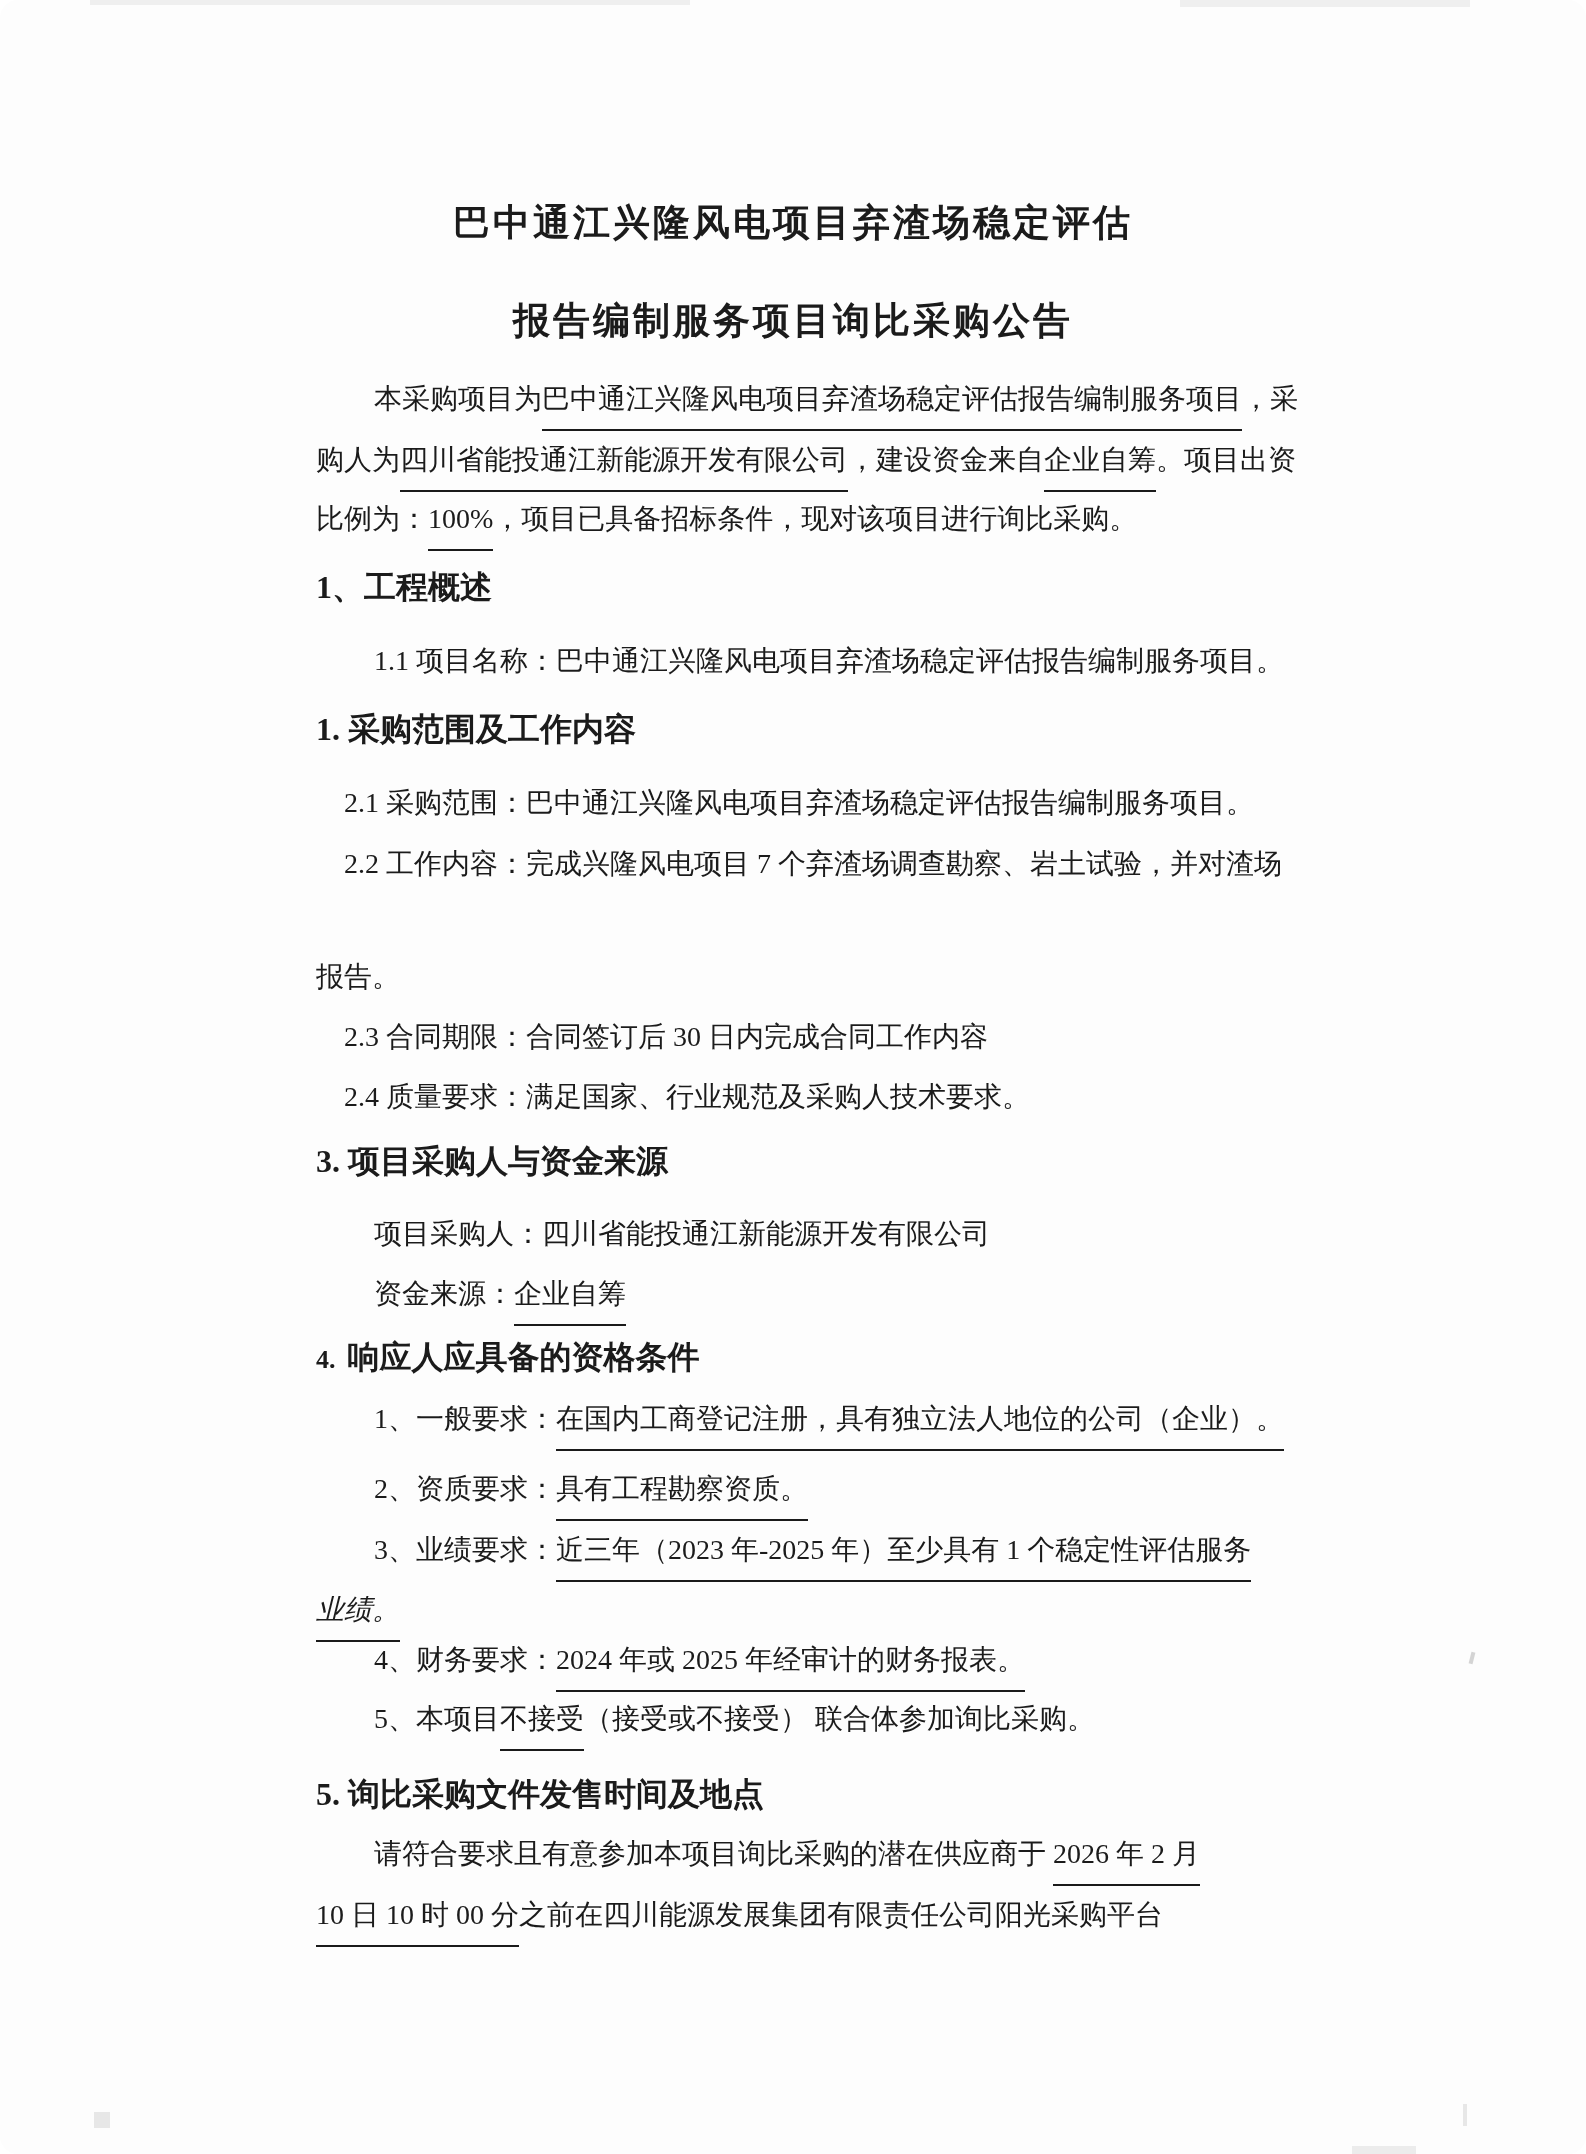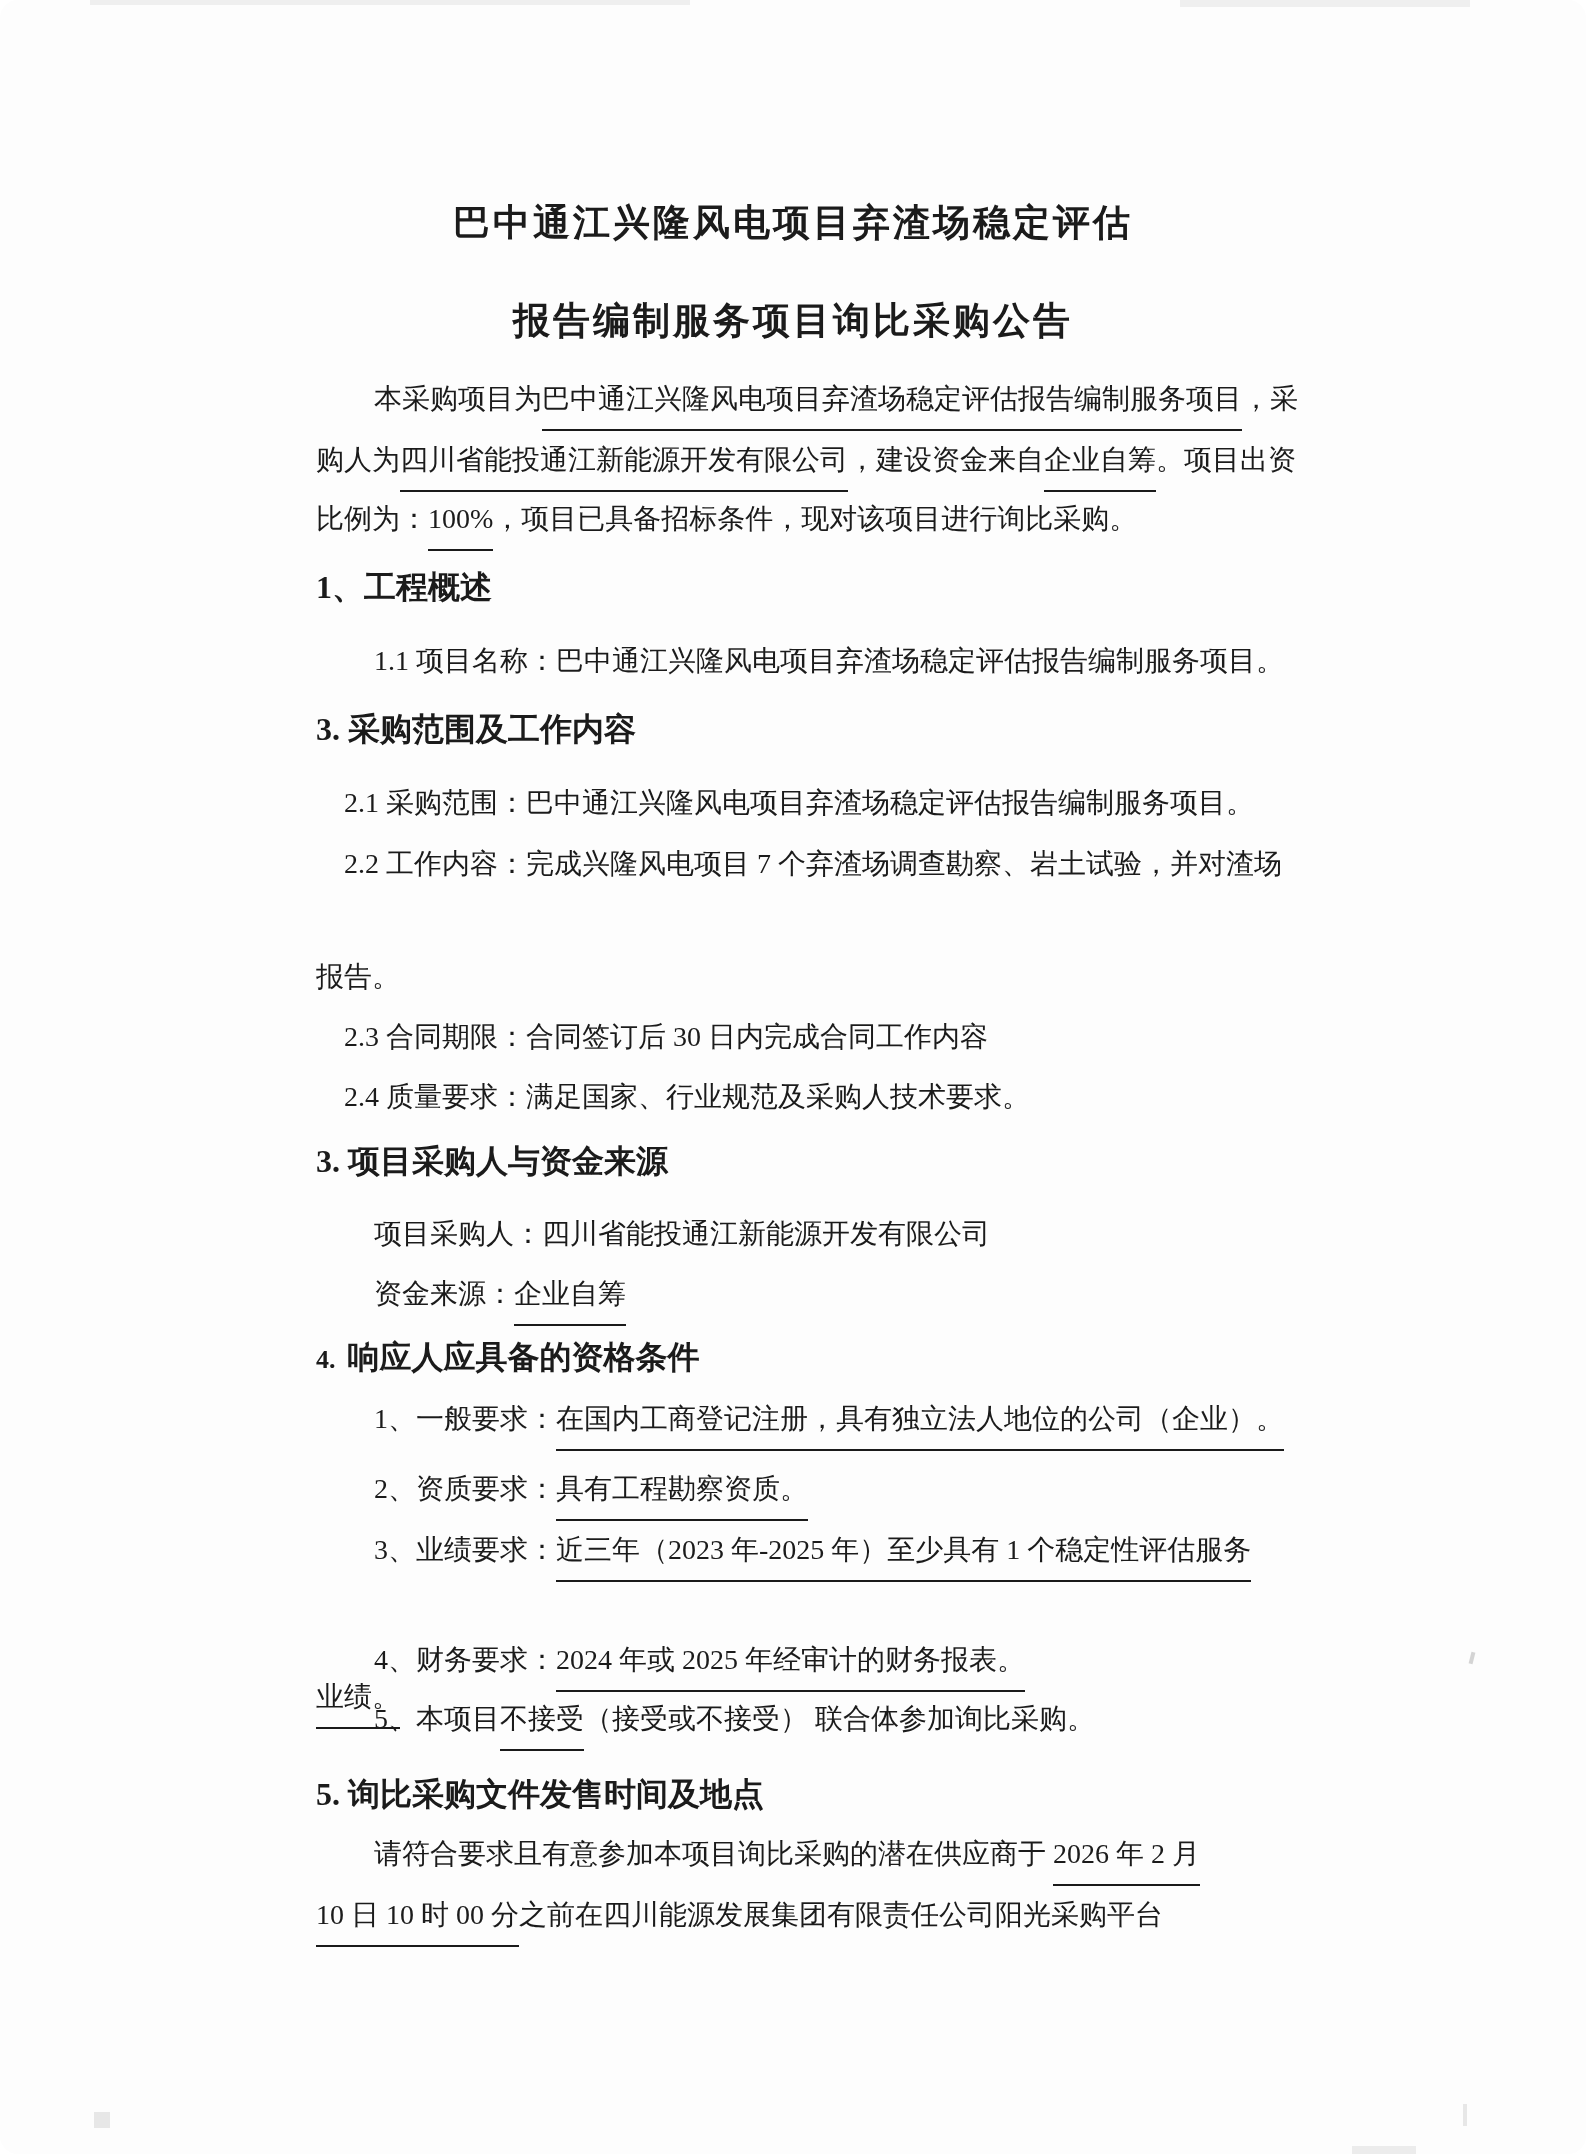--- a/index.html
+++ b/index.html
@@ -64,36 +64,36 @@
   <div class="doc-title" style="top:198px;">巴中通江兴隆风电项目弃渣场稳定评估</div>
   <div class="doc-title" style="top:296px;">报告编制服务项目询比采购公告</div>
 
   <div class="line ind2" style="top:380px;"><span>本采购项目为</span><span class="u">巴中通江兴隆风电项目弃渣场稳定评估报告编制服务项目</span><span>，采</span></div>
   <div class="line ml" style="top:441px;"><span>购人为</span><span class="u">四川省能投通江新能源开发有限公司</span><span>，建设资金来自</span><span class="u">企业自筹</span><span>。项目出资</span></div>
   <div class="line ml" style="top:500px;"><span>比例为：</span><span class="u">100%</span><span>，项目已具备招标条件，现对该项目进行询比采购。</span></div>
 
   <div class="heading ml" style="top:566px;">1、工程概述</div>
   <div class="line ind2" style="top:642px;">1.1 项目名称：巴中通江兴隆风电项目弃渣场稳定评估报告编制服务项目。</div>
 
-  <div class="heading ml" style="top:708px;">3. 采购范围及工作内容</div>
+  <div class="heading ml" style="top:708px;">1. 采购范围及工作内容</div>
   <div class="line ind1" style="top:784px;">2.1 采购范围：巴中通江兴隆风电项目弃渣场稳定评估报告编制服务项目。</div>
   <div class="line ind1" style="top:845px;">2.2 工作内容：完成兴隆风电项目 7 个弃渣场调查勘察、岩土试验，并对渣场</div>
   <div class="line ml" style="top:958px;">报告。</div>
   <div class="line ind1" style="top:1018px;">2.3 合同期限：合同签订后 30 日内完成合同工作内容</div>
   <div class="line ind1" style="top:1078px;">2.4 质量要求：满足国家、行业规范及采购人技术要求。</div>
 
   <div class="heading ml" style="top:1140px;">3. 项目采购人与资金来源</div>
   <div class="line ind2" style="top:1215px;">项目采购人：四川省能投通江新能源开发有限公司</div>
   <div class="line ind2" style="top:1275px;"><span>资金来源：</span><span class="u">企业自筹</span></div>
 
   <div class="heading ml" style="top:1336px;"><span class="h4num">4.</span><span>响应人应具备的资格条件</span></div>
   <div class="line ind2" style="top:1400px;"><span>1、一般要求：</span><span class="u">在国内工商登记注册，具有独立法人地位的公司（企业）。</span></div>
   <div class="line ind2" style="top:1470px;"><span>2、资质要求：</span><span class="u">具有工程勘察资质。</span></div>
   <div class="line ind2" style="top:1531px;"><span>3、业绩要求：</span><span class="u">近三年（2023 年-2025 年）至少具有 1 个稳定性评估服务</span></div>
-  <div class="line ml" style="top:1678px;"><span class="u">业绩。</span></div>
+  <div class="line ml" style="top:1591px;font-style:italic;"><span class="u">业绩。</span></div>
   <div class="line ind2" style="top:1641px;"><span>4、财务要求：</span><span class="u">2024 年或 2025 年经审计的财务报表。</span></div>
   <div class="line ind2" style="top:1700px;"><span>5、本项目</span><span class="u">不接受</span><span>（接受或不接受） 联合体参加询比采购。</span></div>
 
   <div class="heading ml" style="top:1773px;">5. 询比采购文件发售时间及地点</div>
   <div class="line ind2" style="top:1835px;"><span>请符合要求且有意参加本项目询比采购的潜在供应商于 </span><span class="u">2026 年 2 月</span></div>
   <div class="line ml" style="top:1896px;"><span class="u">10 日 10 时 00 分</span><span>之前在四川能源发展集团有限责任公司阳光采购平台</span></div>
 
 </div>
 
 </body></html>

